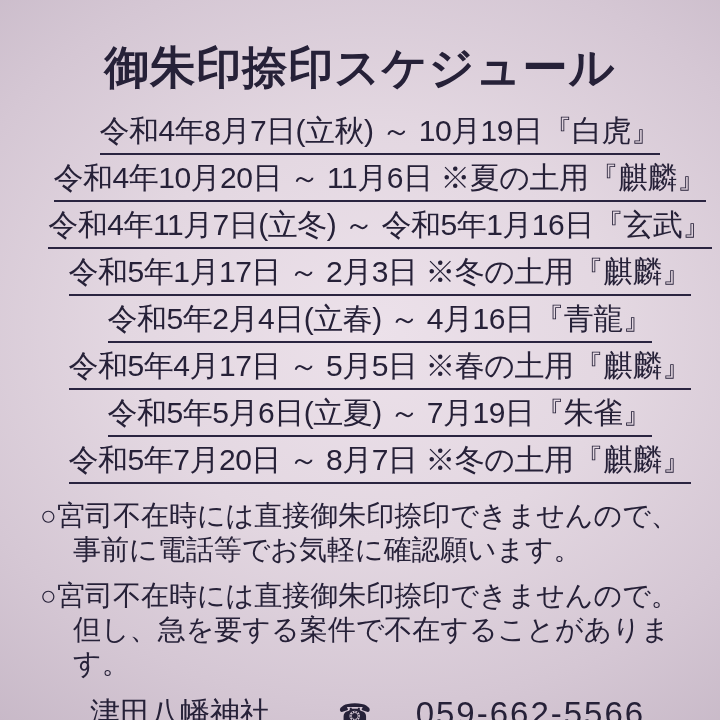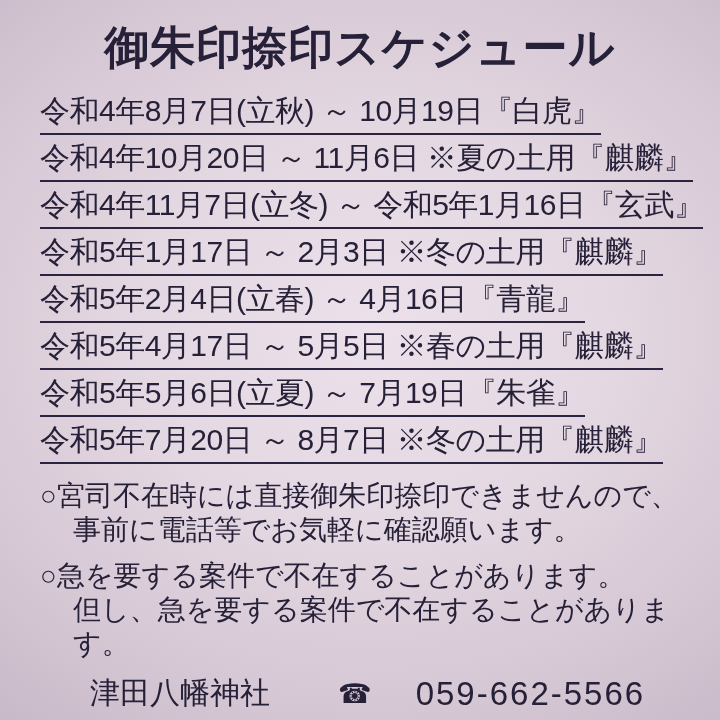--- a/index.html
+++ b/index.html
@@ -9,34 +9,35 @@
     overflow: hidden;
     font-family: "Liberation Sans", sans-serif;
     color: #262138;
     background:
       radial-gradient(ellipse 620px 520px at 52% 46%,
         #ece1ea 0%, #e3d7e1 40%, #d5c7d4 72%, #c6b7c6 100%);
   }
   .poster { width: 720px; height: 720px; }
 
   .title {
-    margin-top: 16px;
+    margin-top: 36px;
     text-align: center;
     font-size: 45px;
     line-height: 64px;
     font-weight: 600;
     letter-spacing: 1px;
   }
 
   .schedule { margin: 11px 0 0 40px; }
   .schedule-row {
     height: 47px;
     font-size: 30px;
     font-weight: 500;
     letter-spacing: -0.5px;
+    text-align: center;
   }
   .schedule-row .u {
     display: inline-block;
     border-bottom: 2.5px solid #2a2440;
     padding-bottom: 1px;
     white-space: nowrap;
   }
 
   .notes { margin: 12px 0 0 40px; }
   .note {
@@ -76,21 +77,21 @@
     <div class="schedule-row"><span class="u">令和5年5月6日(立夏) ～ 7月19日『朱雀』</span></div>
     <div class="schedule-row"><span class="u">令和5年7月20日 ～  8月7日 ※冬の土用『麒麟』</span></div>
   </div>
 
   <div class="notes">
     <div class="note">
       <div>○宮司不在時には直接御朱印捺印できませんので、</div>
       <div class="note-cont">事前に電話等でお気軽に確認願います。</div>
     </div>
     <div class="note">
-      <div>○急を要する案件で不在することがあります。</div>
+      <div>○宮司不在時には直接御朱印捺印できませんので。</div>
       <div class="note-cont">但し、急を要する案件で不在することがあります。</div>
     </div>
   </div>
 
   <div class="contact">
     <div class="contact-line1">
       <span>津田八幡神社</span>
       <span class="phone-icon">☎</span>
       <span class="phone-number">059-662-5566</span>
     </div>

